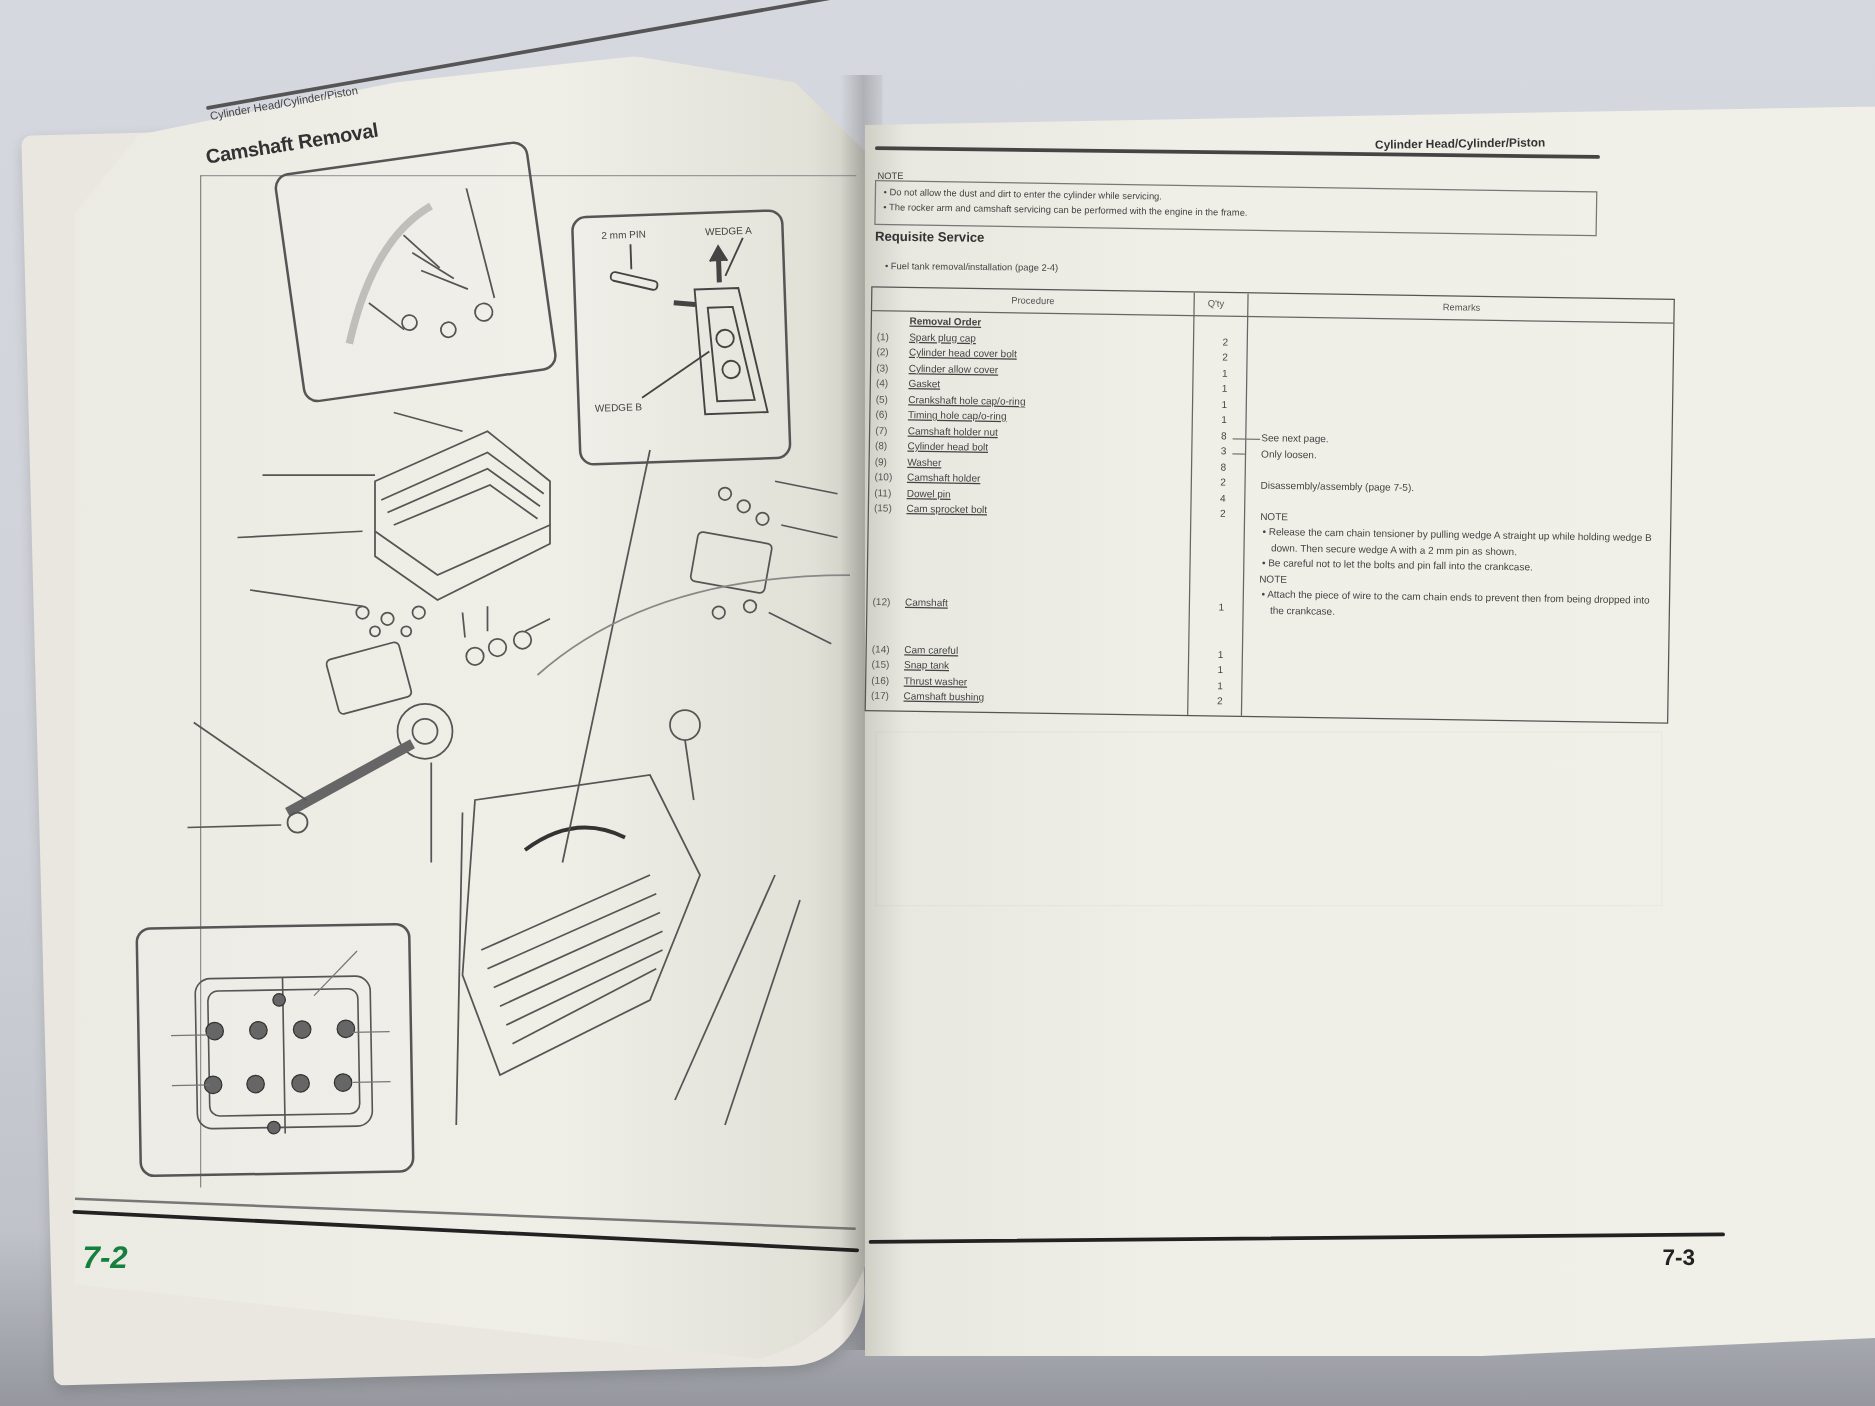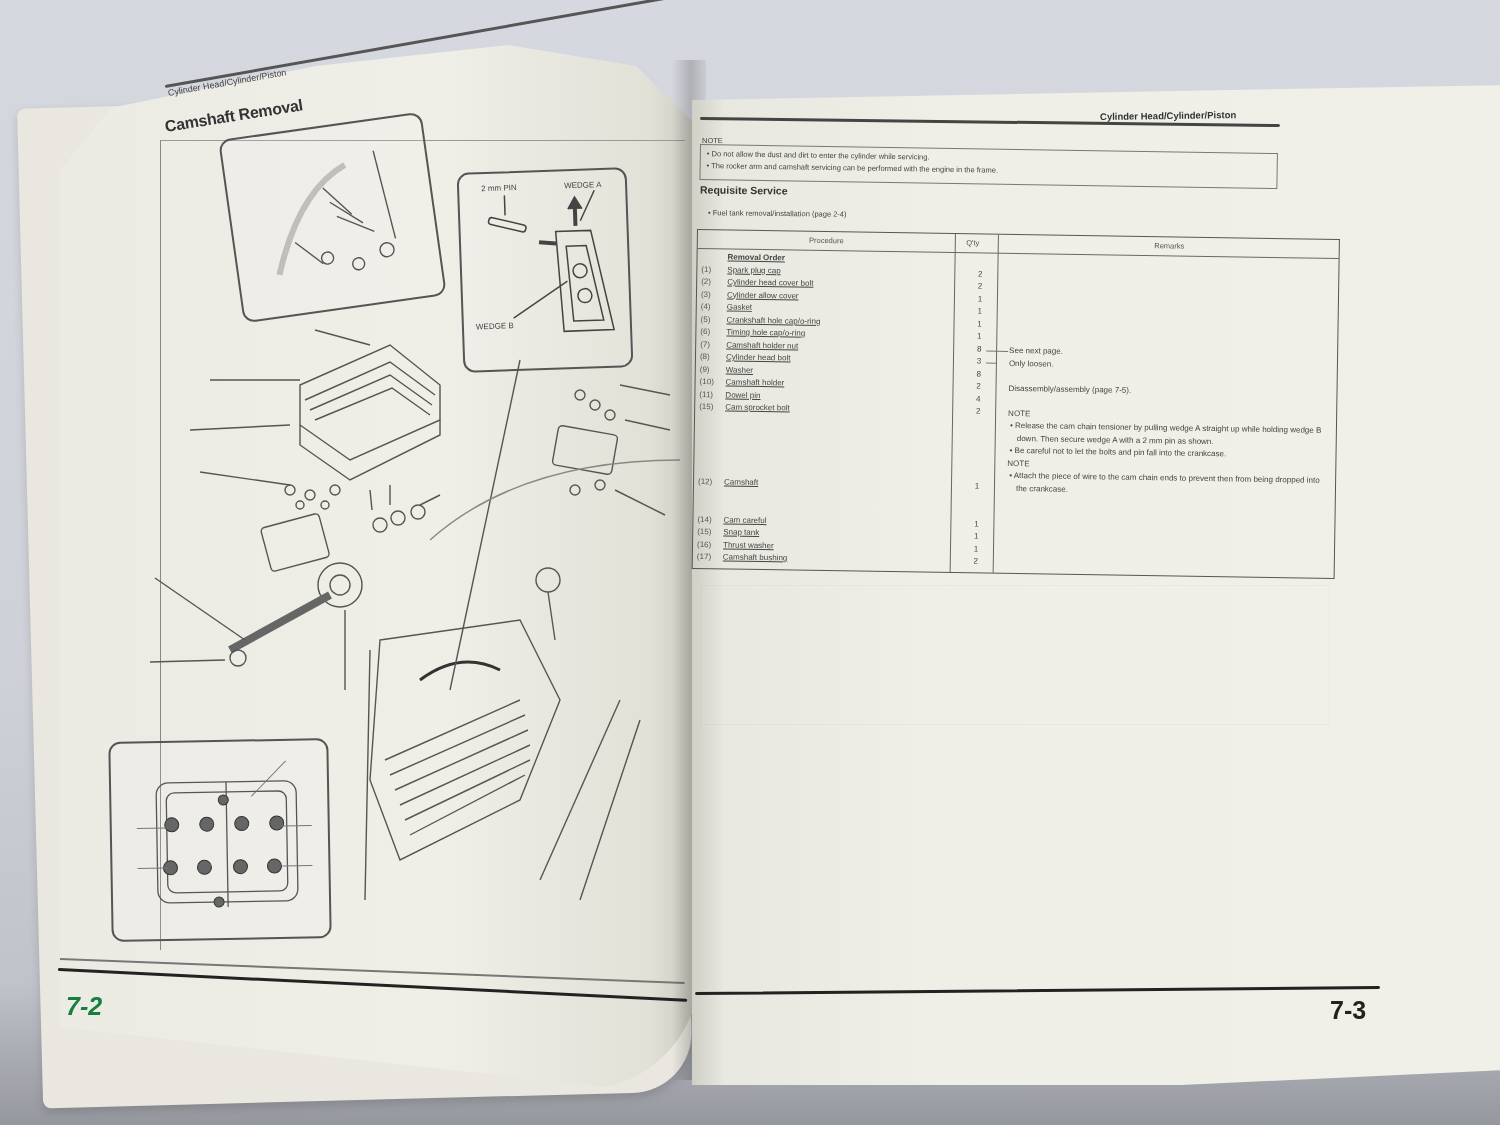--- a/index.html
+++ b/index.html
@@ -121,21 +121,21 @@
   .remarks-col .bullet { padding-left: 9px; text-indent: -7px; }
   .remarks-col .bullet::before { content: "• "; }
   .gap { height: 12.5px; }
   .bracket-line { position: absolute; height: 1px; background: #777; }
 
   .rp-bottom-rule {
     position: absolute; left: 695px; top: 992px; width: 685px; height: 3px; background: #222;
     transform: rotate(-0.5deg); transform-origin: left center; border-radius: 2px;
   }
   .page-num-right {
-    position: absolute; left: 1330px; top: 996px; font-size: 25px; font-weight: bold; color: #222;
+    position: absolute; left: 1330px; top: 996px; font-size: 18px; font-weight: bold; color: #222;
   }
   .ghost {
     position: absolute; left: 700px; top: 585px; width: 630px; height: 140px;
     border: 1px solid rgba(120,120,120,0.18); opacity: 0.35;
   }
   .spine-shadow {
     position: absolute; left: 672px; top: 60px; width: 34px; height: 1020px;
     background: linear-gradient(90deg, rgba(0,0,0,0) 0%, rgba(0,0,0,0.18) 55%, rgba(0,0,0,0.05) 100%);
   }
 </style>

